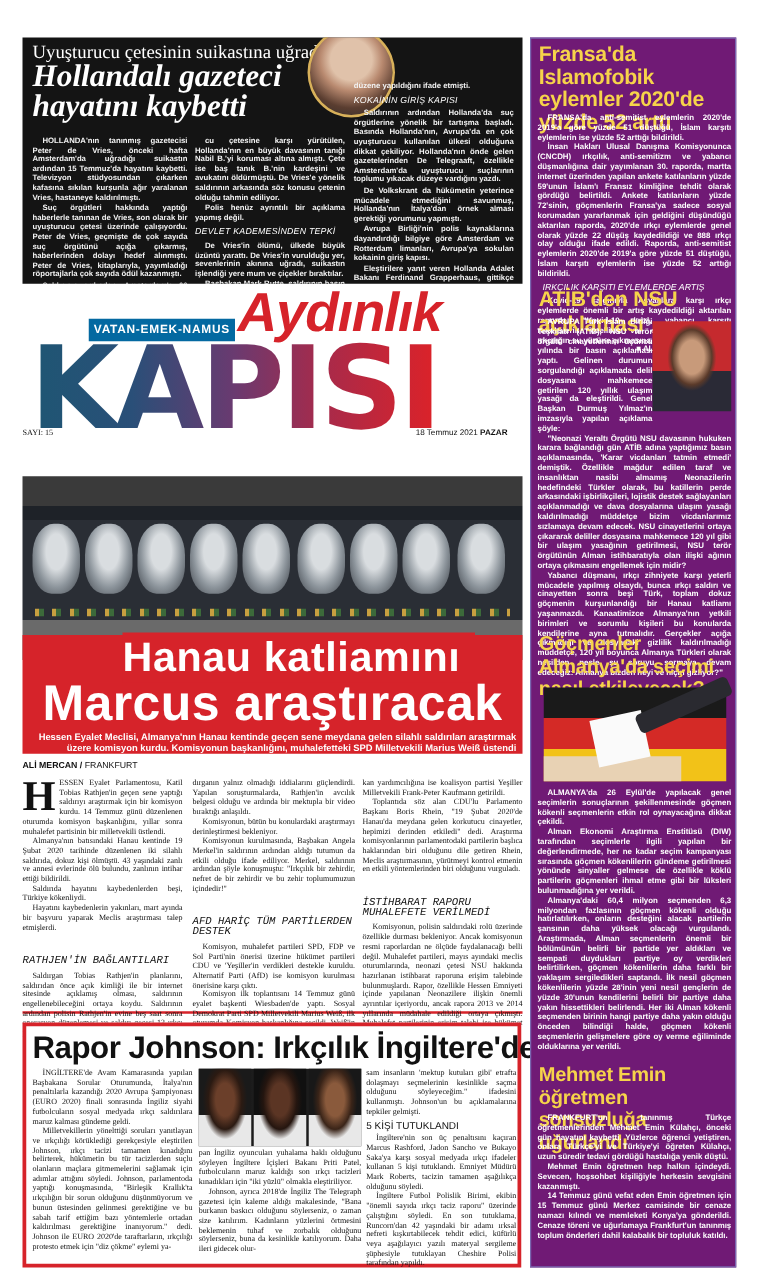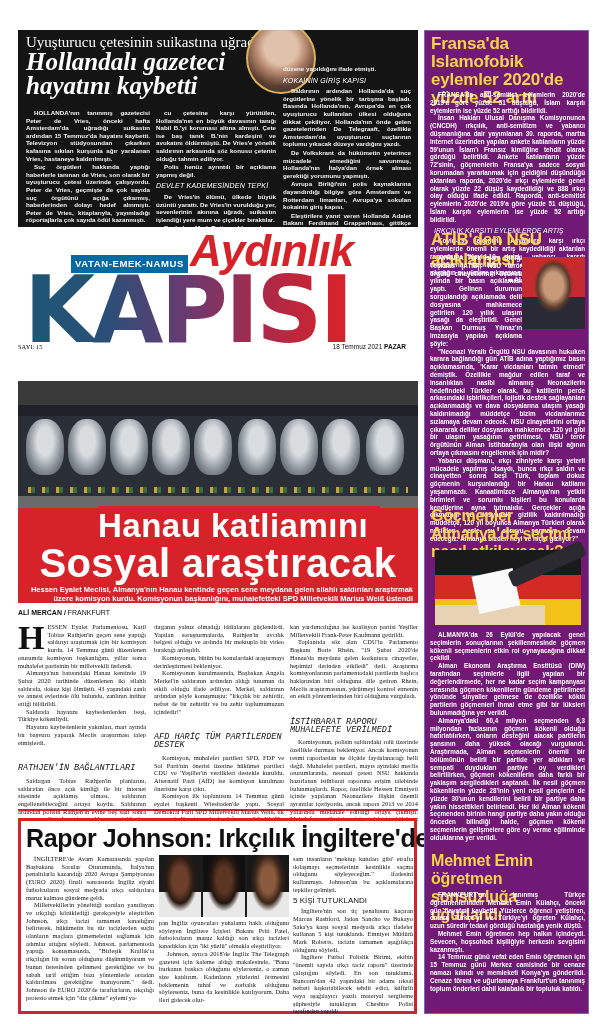--- a/index.html
+++ b/index.html
@@ -128,21 +128,21 @@
   <div class="face" style="left:176px"></div>
   <div class="face" style="left:220px"></div>
   <div class="face" style="left:262px"></div>
   <div class="face" style="left:304px"></div>
   <div class="face" style="left:348px"></div>
   <div class="flowers"></div>
 </figure>
 
 <div id="redbox">
   <div class="l1" style="background:#d6232a">Hanau katliamını</div>
-  <div class="l2">Sosyal araştıracak</div>
+  <div class="l2">Marcus araştıracak</div>
   <div class="deck">Hessen Eyalet Meclisi, Almanya'nın Hanau kentinde geçen sene meydana gelen silahlı saldırıları araştırmak üzere komisyon kurdu. Komisyonun başkanlığını, muhalefetteki SPD Milletvekili Marius Weiß üstendi</div>
 </div>
 
 <article id="art">
   <div class="byline"><span style="font-weight:bold">ALİ MERCAN /</span><span> FRANKFURT</span></div>
   <div class="col" id="a1">
     <p style="text-indent:0"><span class="dropcap">H</span><span>ESSEN Eyalet Parlamentosu, Katil Tobias Rathjen'in geçen sene yaptığı saldırıyı araştırmak için bir komisyon kurdu. 14 Temmuz günü düzenlenen oturumda komisyon başkanlığını, yıllar sonra muhalefet partisinin bir milletvekili üstlendi.</span></p>
     <p>Almanya'nın batısındaki Hanau kentinde 19 Şubat 2020 tarihinde düzenlenen iki silahlı saldırıda, dokuz kişi ölmüştü. 43 yaşındaki zanlı ve annesi evlerinde ölü bulundu, zanlının intihar ettiği bildirildi.</p>
     <p>Saldırıda hayatını kaybedenlerden beşi, Türkiye kökenliydi.</p>
     <p>Hayatını kaybedenlerin yakınları, mart ayında bir başvuru yaparak Meclis araştırması talep etmişlerdi.</p>

